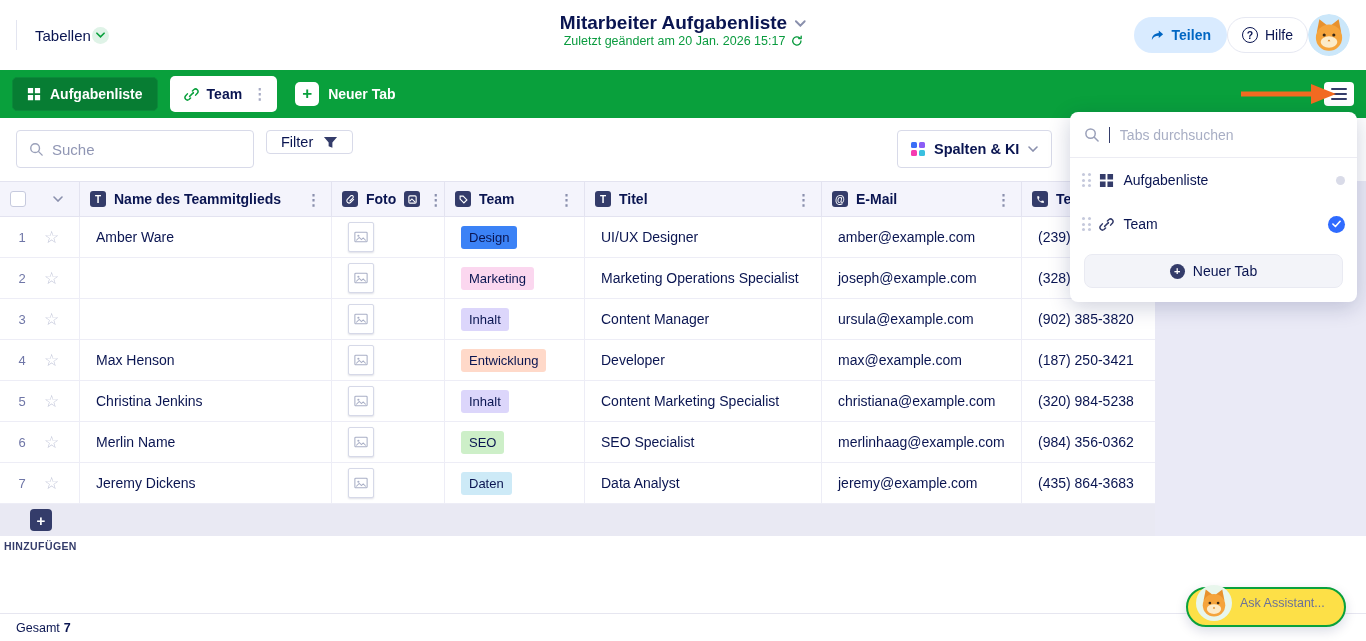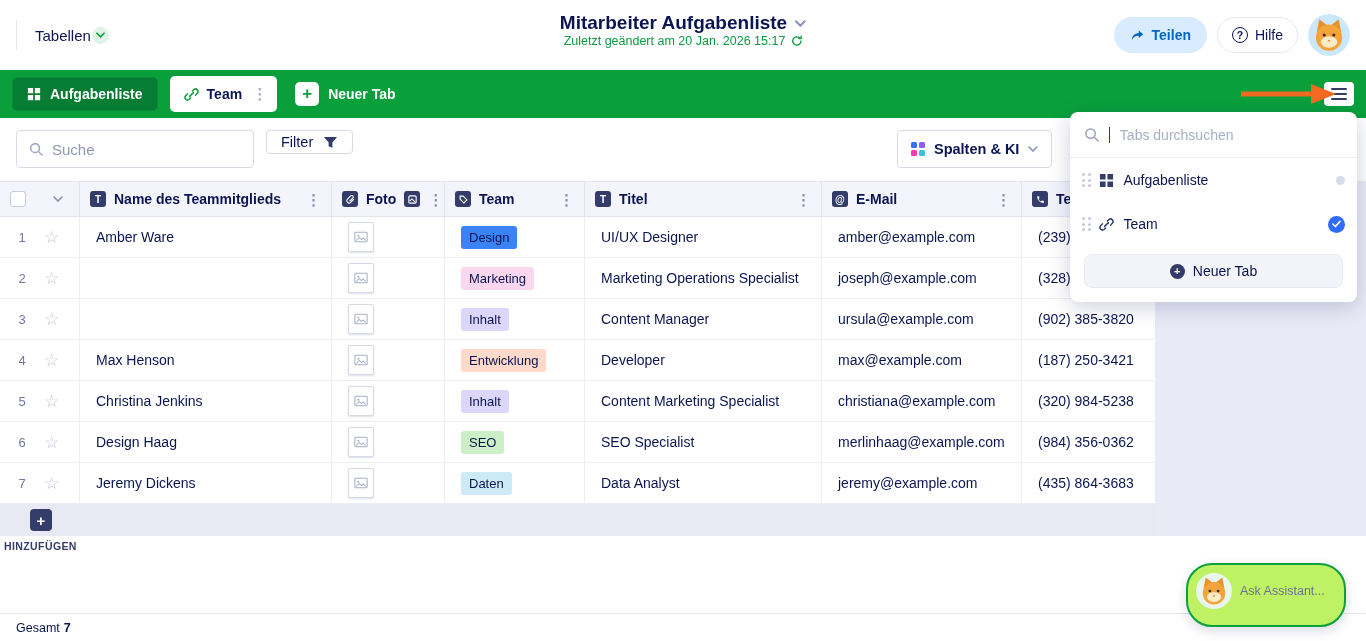--- a/index.html
+++ b/index.html
@@ -11,21 +11,21 @@
   .topbar{position:absolute;top:0;left:0;width:1366px;height:70px;background:#fff;display:flex;align-items:center;z-index:5}
   .brand{display:flex;align-items:center;gap:8px;margin-left:20px;cursor:pointer}
   .brand-name{font-size:27px;font-weight:700;letter-spacing:-0.6px;color:#0A1551}
   .vdiv{width:1px;height:30px;background:#E3E5F0;margin:0 18px 0 16px}
   .tabellen{display:flex;align-items:center;gap:1px;font-size:15px;color:#0A1551;cursor:pointer}
   .chev-badge{width:17px;height:17px;border-radius:50%;background:#DFF3E7;display:flex;align-items:center;justify-content:center}
   .title-wrap{position:absolute;left:50%;top:12px;transform:translateX(-50%);text-align:center}
   .title-row{display:flex;align-items:center;gap:8px;justify-content:center}
   .page-title{font-size:19px;font-weight:700;color:#0A1551}
   .subtitle{font-size:12.5px;color:#0A9B3F;display:flex;align-items:center;gap:5px;justify-content:center}
-  .top-right{margin-left:auto;display:flex;align-items:center;gap:10px;margin-right:16px}
+  .top-right{margin-left:auto;display:flex;align-items:center;margin-right:16px}
   .btn-share{display:flex;align-items:center;gap:7px;background:#D9EBFF;color:#0066C3;font-weight:700;font-size:14px;height:36px;padding:0 16px;border-radius:18px;border:none;cursor:pointer;font-family:inherit}
   .btn-help{display:flex;align-items:center;gap:7px;background:#fff;color:#0A1551;font-size:14px;height:36px;padding:0 14px;border-radius:18px;border:1px solid #E6E8F2;cursor:pointer;font-family:inherit}
   .qmark{width:16px;height:16px;border-radius:50%;border:1.5px solid #0A1551;font-size:10.5px;font-weight:700;display:flex;align-items:center;justify-content:center}
   .avatar{width:42px;height:42px;border-radius:50%;overflow:hidden;cursor:pointer}
 
   
   .tabstrip{position:absolute;top:70px;left:0;width:1366px;height:48px;background:#09A03C;display:flex;align-items:center;padding:0 12px;z-index:4}
   .tab-dark{display:flex;align-items:center;gap:9px;background:#077D33;border:1px solid #0B8A3A;color:#fff;font-weight:700;font-size:14px;height:34px;padding:0 14px;border-radius:5px;cursor:pointer}
   .tab-white{display:flex;align-items:center;gap:8px;background:#fff;color:#0A1551;font-weight:700;font-size:14px;height:36px;padding:0 10px 0 14px;border-radius:5px;margin-left:12px;cursor:pointer}
   .tab-kebab{color:#A7ABC4;font-size:15px;margin-left:2px}
@@ -79,21 +79,21 @@
   .tm-label{margin-left:10px;font-size:14px;color:#0A1551}
   .tm-dot{margin-left:auto;width:9px;height:9px;border-radius:50%;background:#D9DBE8}
   .tm-check{margin-left:auto;width:17px;height:17px;border-radius:50%;background:#2F6BFF;display:flex;align-items:center;justify-content:center}
   .grip{display:grid;grid-template-columns:3px 3px;gap:2.5px;margin-right:8px}
   .grip i{width:3px;height:3px;border-radius:50%;background:#C5C9DC}
   .tm-newtab{margin:8px 14px 14px;height:34px;background:#F3F4F9;border:1px solid #E9EAF2;border-radius:8px;display:flex;align-items:center;justify-content:center;gap:8px;font-size:14px;color:#0A1551;cursor:pointer}
   .pluscirc{width:15px;height:15px;border-radius:50%;background:#343C6A;color:#fff;font-size:11px;display:flex;align-items:center;justify-content:center;font-weight:700;line-height:1}
 
   
   .annot-arrow{position:absolute;left:1237px;top:80px;z-index:60;pointer-events:none}
-  .assistant{position:absolute;right:20px;bottom:14px;width:160px;height:64px;background:#bef264;border:2px solid #0AA13C;border-radius:26px;display:flex;align-items:center;gap:8px;padding:0 10px 8px 8px;box-shadow:0 4px 12px rgba(10,21,81,.15);z-index:40;cursor:pointer}
+  .assistant{position:absolute;right:20px;bottom:14px;width:160px;height:40px;background:#fde047;border:2px solid #0AA13C;border-radius:26px;display:flex;align-items:center;gap:8px;padding:0 10px 8px 8px;box-shadow:0 4px 12px rgba(10,21,81,.15);z-index:40;cursor:pointer}
   .assistant-label{font-size:12.5px;color:#6B7199}
 </style>
 </head>
 <body>
 
 <div class="topbar">
   <div class="vdiv"></div>
   <div class="tabellen">
     <span>Tabellen</span>
     <span class="chev-badge">
@@ -378,21 +378,21 @@
     <div class="cell cw4">Content Marketing Specialist</div>
     <div class="cell cw5">christiana@example.com</div>
     <div class="cell cw6">(320) 984-5238</div>
   </div>
 
   <div class="trow">
     <div class="cell cw0 rowhead">
       <span class="rownum">6</span>
       <span class="star">☆</span>
     </div>
-    <div class="cell cw1">Design Haag</div>
+    <div class="cell cw1">Merlin Name</div>
     <div class="cell cw2">
       <span class="thumb">
         <svg width="14" height="14" viewBox="0 0 16 16">
               <rect x="1" y="2.5" width="14" height="11" rx="1" fill="#fff" stroke="#A9AFC6" stroke-width="1.2"></rect>
               <circle cx="5" cy="6.5" r="1.2" fill="#A9AFC6"></circle>
               <path d="M2.5 12l3.5-3.5 2.5 2.5 2-2 3 3" fill="none" stroke="#A9AFC6" stroke-width="1.2"></path>
             </svg>
       </span>
     </div>
     <div class="cell cw3">

